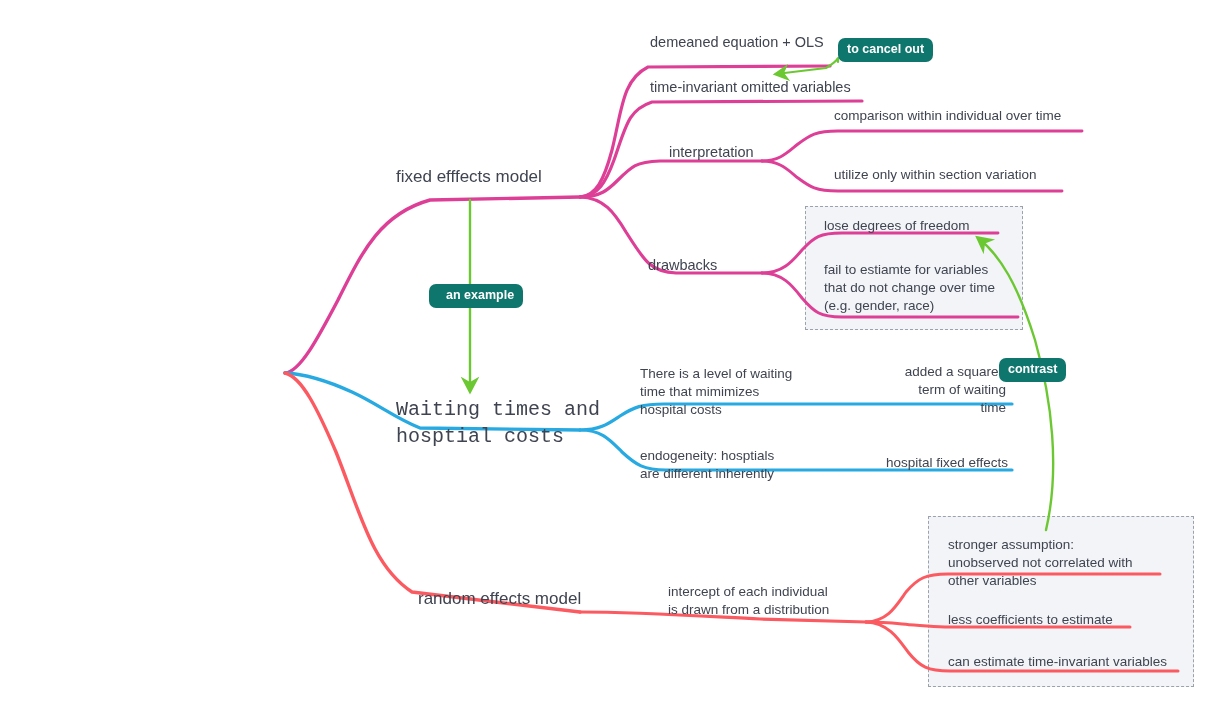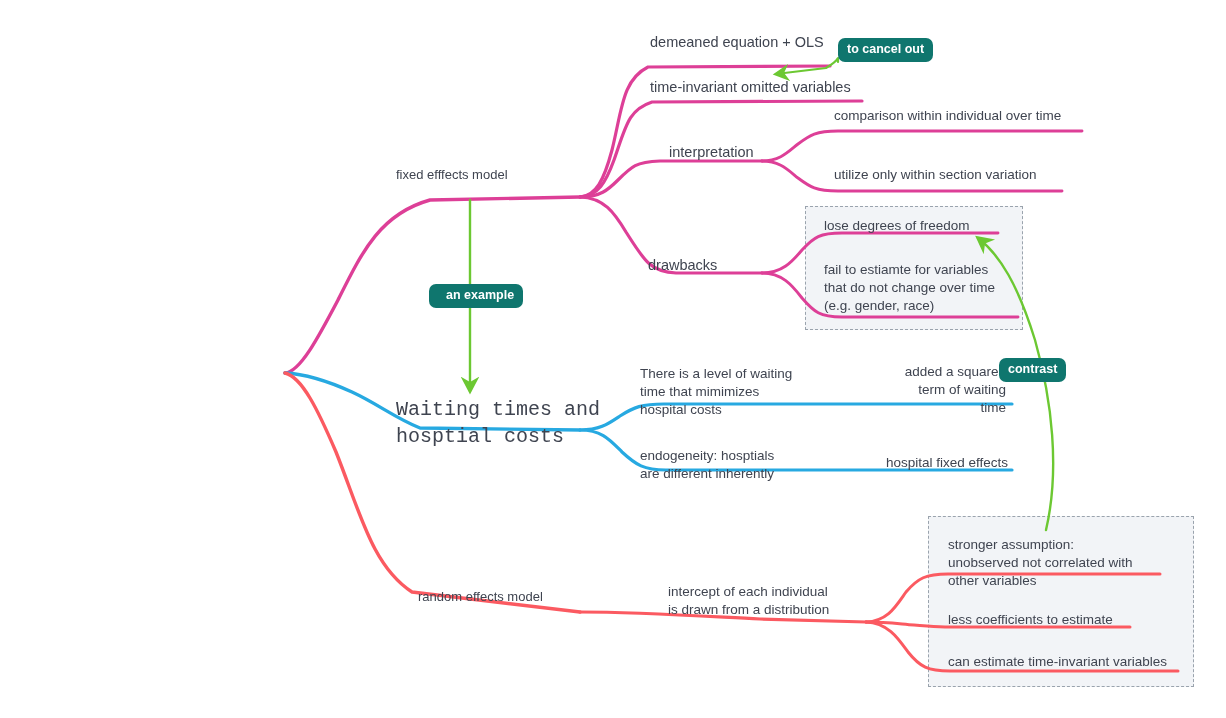--- a/index.html
+++ b/index.html
@@ -32,21 +32,21 @@
     color: #404040;
     line-height: 1.32;
     white-space: pre-line;
   }
   .root {
     font-size: 25px;
     color: #3f4450;
     line-height: 1.3;
   }
   .lvl1 {
-    font-size: 13px;
+    font-size: 17px;
     color: #3f4450;
   }
   .lvl1-big {
     font-size: 20px;
     color: #3f4450;
     line-height: 1.35;
   }
   .lvl2 {
     font-size: 14.5px;
     color: #3f4450;

